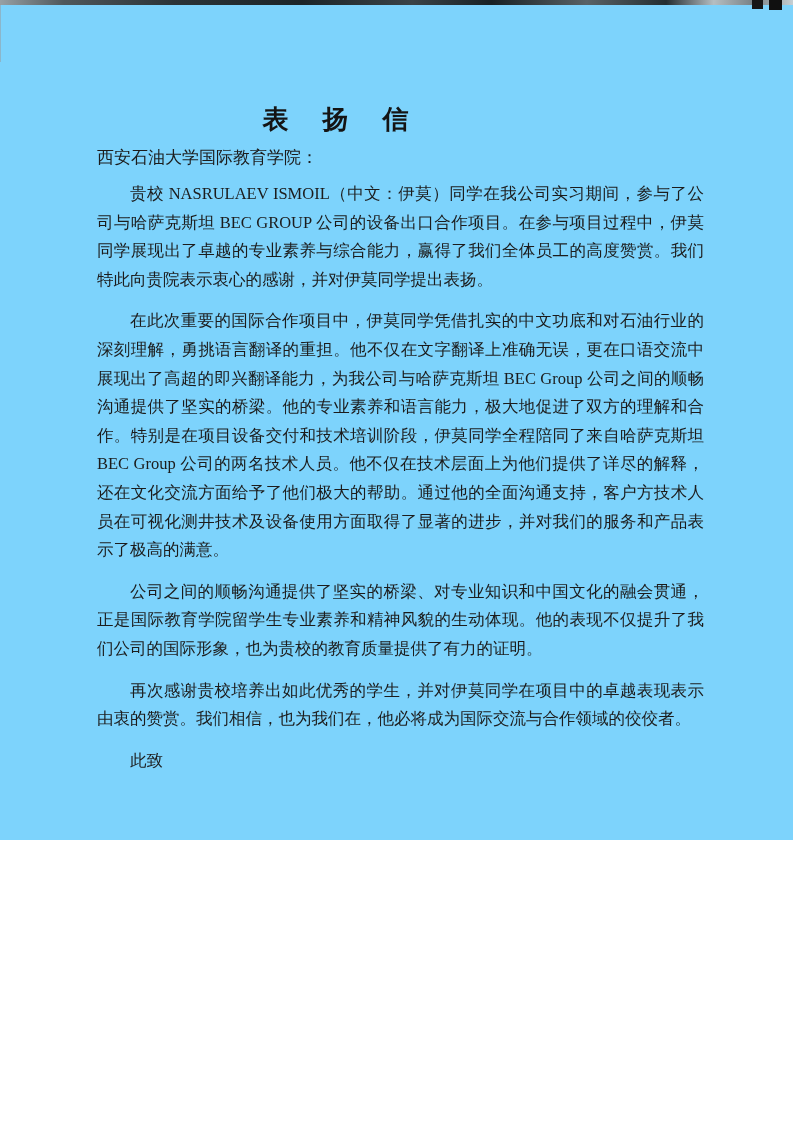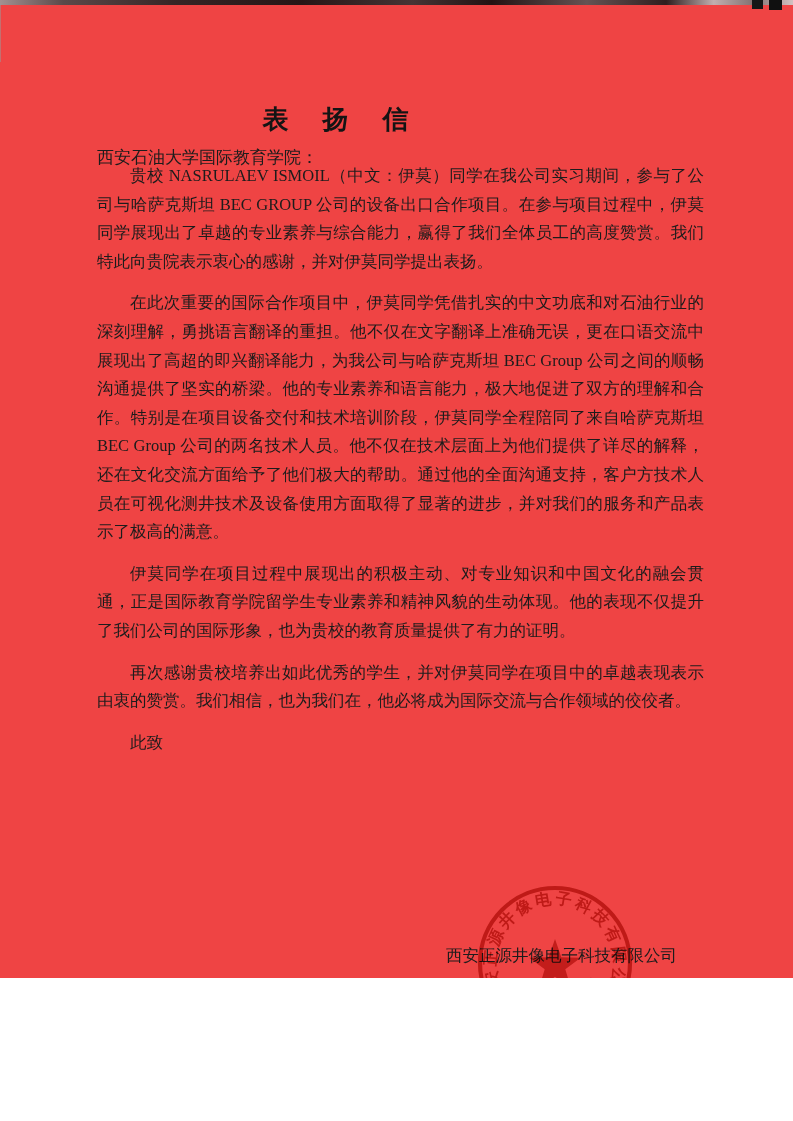--- a/index.html
+++ b/index.html
@@ -1,20 +1,20 @@
 <!DOCTYPE html>
 <html><head>
 <meta charset="utf-8">
 <style>
   * { margin:0; padding:0; box-sizing:border-box; }
   html,body { background:#ffffff; }
   .page {
     position:relative;
-    width:793px; height:978px;
-    background:#ef4444;
+    width:793px; height:840px;
+    background:#7dd3fc;
     overflow:hidden;
     font-family:"Liberation Serif","DejaVu Serif",serif;
     color:#1c1c1c;
   }
   
   .scan-band {
     position:absolute; top:0; left:0; width:793px; height:5px;
     background:linear-gradient(to right,
       #9a9a9a 0%, #4a4a4a 8%, #222 22%, #111 38%, #333 52%,
       #0d0d0d 62%, #555 74%, #1a1a1a 84%, #bbb 90%, #777 95%, #cfcfcf 100%);
@@ -30,21 +30,21 @@
     text-align:center;
     font-size:26px; font-weight:bold;
     letter-spacing:4px;
     color:#141414;
   }
   .salutation {
     position:absolute; top:146px; left:97px;
     font-size:17px;
   }
   .body-text {
-    position:absolute; top:162px; left:97px; width:607px;
+    position:absolute; top:180px; left:97px; width:607px;
     font-size:16.5px; line-height:28.6px;
     text-align:justify;
   }
   .body-text p { text-indent:2em; margin-bottom:13px; }
   .closing-respectfully { text-indent:0; margin-top:4px; margin-bottom:4px; }
   .closing-salute { text-indent:0; }
   .signature {
     position:absolute; top:941px; right:116px;
     text-align:right; font-size:16.5px; line-height:30px;
   }
@@ -66,21 +66,21 @@
   <div class="scan-edge-left-top"></div>
   <div class="scan-edge-left-bottom"></div>
 
   <div class="title">表　扬　信</div>
 
   <div class="salutation">西安石油大学国际教育学院：</div>
 
   <div class="body-text">
     <p>贵校 NASRULAEV ISMOIL（中文：伊莫）同学在我公司实习期间，参与了公司与哈萨克斯坦 BEC GROUP 公司的设备出口合作项目。在参与项目过程中，伊莫同学展现出了卓越的专业素养与综合能力，赢得了我们全体员工的高度赞赏。我们特此向贵院表示衷心的感谢，并对伊莫同学提出表扬。</p>
     <p>在此次重要的国际合作项目中，伊莫同学凭借扎实的中文功底和对石油行业的深刻理解，勇挑语言翻译的重担。他不仅在文字翻译上准确无误，更在口语交流中展现出了高超的即兴翻译能力，为我公司与哈萨克斯坦 BEC Group 公司之间的顺畅沟通提供了坚实的桥梁。他的专业素养和语言能力，极大地促进了双方的理解和合作。特别是在项目设备交付和技术培训阶段，伊莫同学全程陪同了来自哈萨克斯坦 BEC Group 公司的两名技术人员。他不仅在技术层面上为他们提供了详尽的解释，还在文化交流方面给予了他们极大的帮助。通过他的全面沟通支持，客户方技术人员在可视化测井技术及设备使用方面取得了显著的进步，并对我们的服务和产品表示了极高的满意。</p>
-    <p>伊莫同学在项目过程中展现出的积极主动、对专业知识和中国文化的融会贯通，正是国际教育学院留学生专业素养和精神风貌的生动体现。他的表现不仅提升了我们公司的国际形象，也为贵校的教育质量提供了有力的证明。</p>
+    <p>公司之间的顺畅沟通提供了坚实的桥梁、对专业知识和中国文化的融会贯通，正是国际教育学院留学生专业素养和精神风貌的生动体现。他的表现不仅提升了我们公司的国际形象，也为贵校的教育质量提供了有力的证明。</p>
     <p>再次感谢贵校培养出如此优秀的学生，并对伊莫同学在项目中的卓越表现表示由衷的赞赏。我们相信，也为我们在，他必将成为国际交流与合作领域的佼佼者。</p>
     <p class="closing-respectfully">此致</p>
   </div>
 
   <div class="signature">
     <div>西安正源井像电子科技有限公司</div>
     <div>2024 年 6 月 13 日</div>
   </div>
 
   <svg class="seal" viewBox="0 0 158 158" xmlns="http://www.w3.org/2000/svg">

